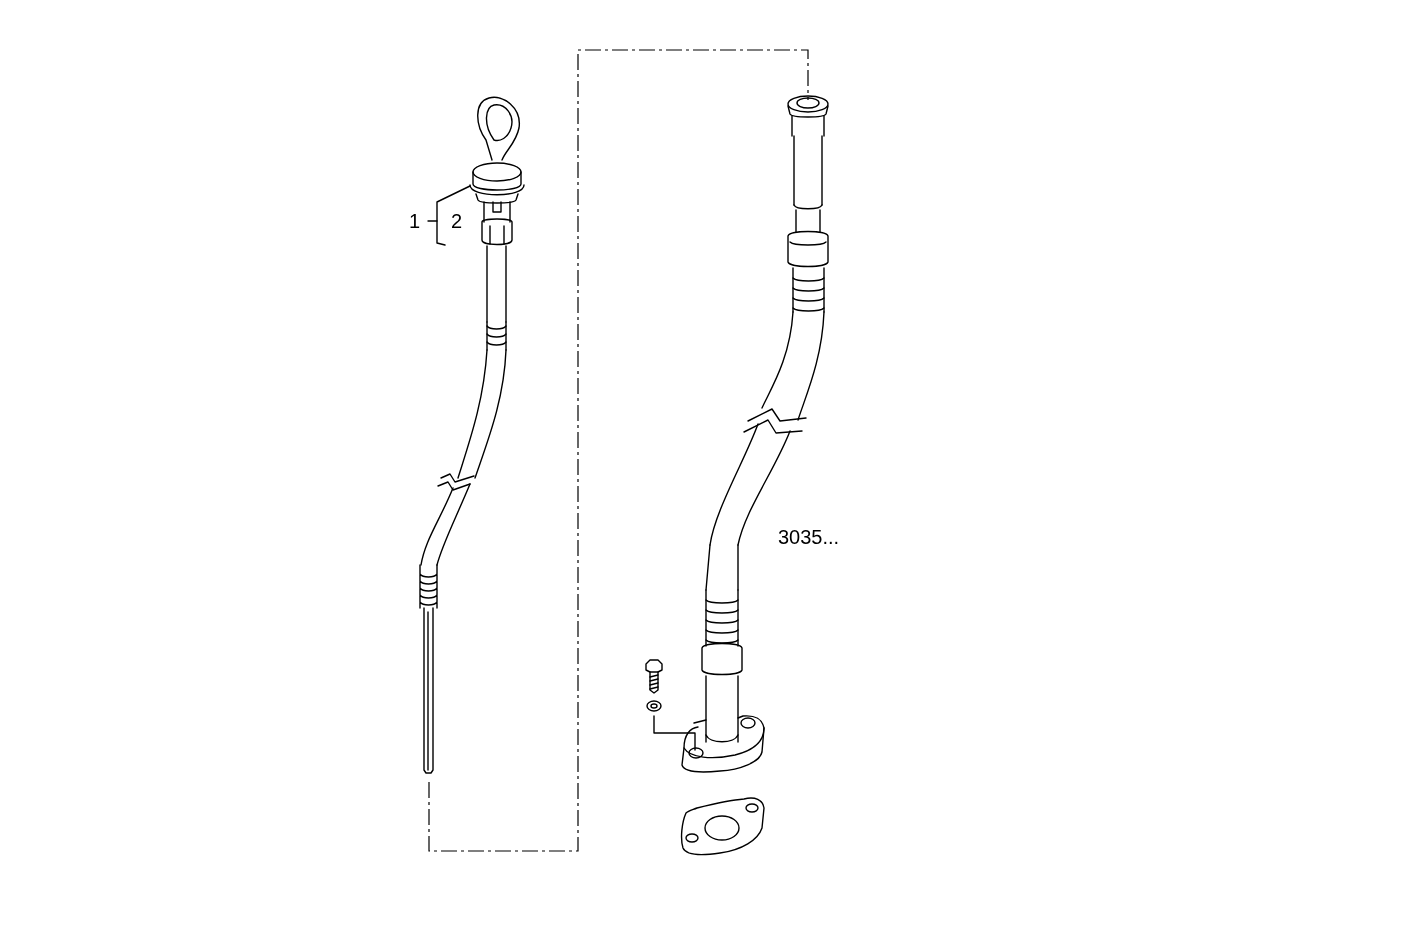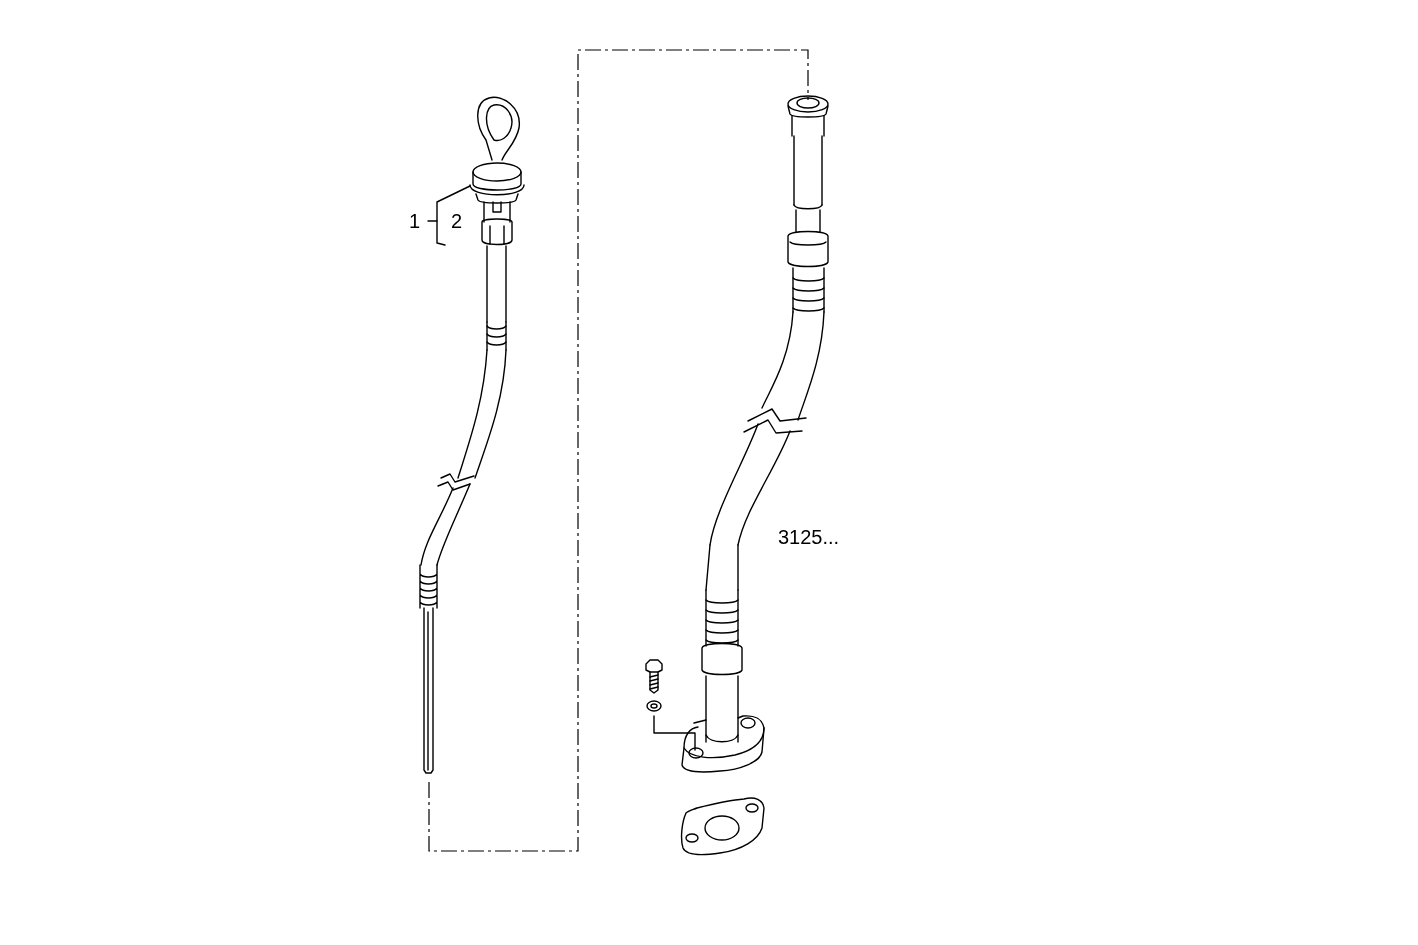--- a/index.html
+++ b/index.html
@@ -109,13 +109,13 @@
   <g>
     <path class="ln" d="M686,813 C682,822 680,838 683,848 C686,855 700,856 720,853 C742,850 758,840 762,828 L764,808 C763,800 755,796 744,799 C730,800 705,806 697,808 C692,810 688,811 686,813 Z"></path>
     <ellipse class="ln" cx="722" cy="828" rx="17" ry="12"></ellipse>
     <ellipse class="ln" cx="692" cy="838" rx="6" ry="4"></ellipse>
     <ellipse class="ln" cx="752" cy="808" rx="6" ry="4"></ellipse>
   </g>
 </svg>
 
 <span id="lbl-1" class="label">1</span>
 <span id="lbl-2" class="label">2</span>
-<span id="lbl-ref" class="label">3125...</span>
+<span id="lbl-ref" class="label">3035...</span>
 
 </body></html>

